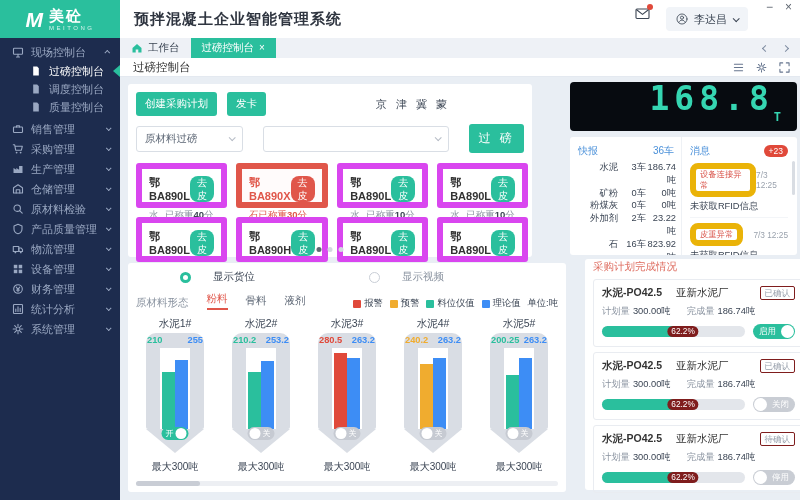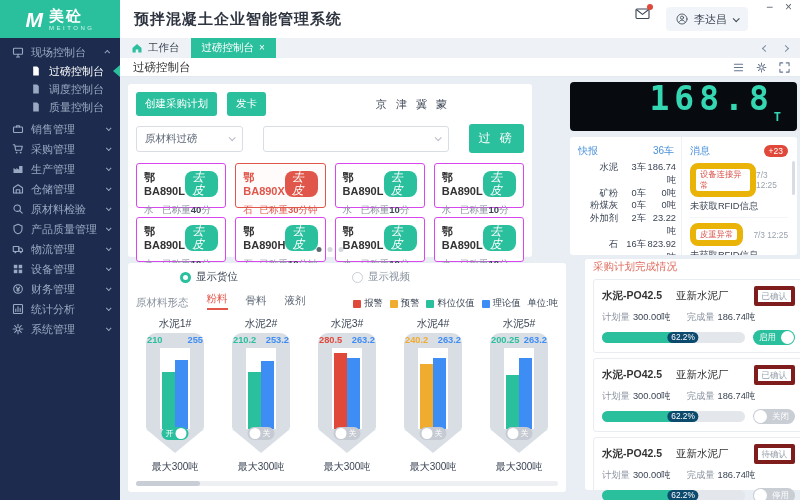--- a/index.html
+++ b/index.html
@@ -65,37 +65,37 @@
   .regions { margin-left:auto; margin-right:74px; font-size:11px; color:#3b4554; letter-spacing:3px; }
   .toolbar-row2 { margin:8px 8px 0; display:flex; align-items:center; gap:20px; }
   .select { height:26px; border:1px solid #d9dee5; border-radius:3px; background:#fff; display:flex; align-items:center; padding:0 8px; font-size:10.5px; color:#5d6775; cursor:pointer; }
   .select .chev { margin-left:auto; color:#b6bcc6; }
   .sel-material { width:122px; }
   .sel-plate { width:214px; }
   .sel-plate input { border:none; outline:none; flex:1; font-size:10.5px; font-family:inherit; color:#5d6775; background:transparent; }
   .sel-plate input::placeholder { color:#a9b0ba; }
   .btn-weigh { margin-left:auto; width:64px; font-size:12px; letter-spacing:3px; padding:6px 0; }
   .vgrid { margin:10px 8px 0; display:grid; grid-template-columns:repeat(4,1fr); gap:9px; }
-  .vcard { border:1px solid #d946ef; border-radius:3px; padding:6px 7px 5px; height:45px; background:#fff; cursor:pointer; }
+  .vcard { border:6px solid #d946ef; border-radius:3px; padding:6px 7px 5px; height:45px; background:#fff; cursor:pointer; }
   .vc-l1 { display:flex; align-items:center; justify-content:space-between; }
   .vc-plate { font-size:11px; font-weight:bold; color:#333; }
-  .vc-pill { background:#2abf9d; color:#fff; font-size:12px; line-height:13px; padding:0 7px; border-radius:8px;font-style:italic; }
+  .vc-pill { background:#2abf9d; color:#fff; font-size:10px; line-height:13px; padding:0 7px; border-radius:8px; }
   .vc-l2 { margin-top:7px; display:flex; justify-content:space-between; font-size:9.5px; color:#8a93a0; }
   .vc-min { font-weight:bold; color:#3c4654; }
   .vcard.alert { border-color:#e0564a; background:#fffbfb; }
   .vcard.alert .vc-plate, .vcard.alert .vc-l2, .vcard.alert .vc-min { color:#e0564a; }
   .vcard.alert .vc-pill { background:#e0564a; }
   .dots { position:absolute; bottom:5px; left:50%; transform:translateX(-50%); display:flex; gap:6px; }
   .dot { width:5px; height:5px; border-radius:50%; background:#d3d8df; cursor:pointer; }
   .dot.on { background:#606874; }
 
   
   .silo-panel { left:8px; top:185px; width:438px; height:229px; }
   .radio-row { margin:7px 8px 0; display:flex; align-items:center; gap:14px; font-size:10.5px; }
-  .radio { display:flex; align-items:center; gap:5px; color:#3b4554; cursor:pointer;padding-left:44px; }
+  .radio { display:flex; align-items:center; gap:22px; color:#3b4554; cursor:pointer;padding-left:44px; }
   .radio.off { color:#8a93a0; margin-left:56px; }
   .rdot { width:11px; height:11px; border-radius:50%; border:3.5px solid #2abf9d; background:#fff; }
   .radio.off .rdot { border:1px solid #c9ced6; }
   .form-row { margin:8px 8px 0; display:flex; align-items:flex-end; font-size:10.5px; }
   .form-label { color:#8a93a0; }
   .ftab { margin-left:18px; color:#5d6775; padding-bottom:2px; cursor:pointer; }
   .ftab.active { color:#e0564a; border-bottom:2px solid #e0564a; }
   .legend { margin-left:auto; display:flex; align-items:center; gap:7px; font-size:9.3px; color:#3b4554; }
   .lg { display:flex; align-items:center; gap:3px; }
   .sq { width:8px; height:8px; border-radius:1px; display:inline-block; }
@@ -145,28 +145,28 @@
   .m-text { margin-top:3px; font-size:9.3px; color:#3b4554; }
   .v-scroll { position:absolute; right:2px; top:24px; width:3px; height:34px; background:#d9dde3; border-radius:2px; cursor:pointer; }
 
   
   .purchase-panel { left:450px; top:181px; width:227px; height:231px; padding:1px 8px;margin-left:15px; }
   .p-title { font-size:10.5px; color:#de6b5e; }
   .p-card { border:1px solid #e9ecf1; border-radius:3px; padding:6px 8px 7px; margin-top:5px; }
   .p-r1 { display:flex; align-items:center; font-size:10.5px; color:#333; }
   .p-prod { font-weight:bold; }
   .p-sup { margin-left:14px; }
-  .p-badge { margin-left:auto; border:4px solid #7f1d1d; color:#98a0ac; font-size:8.5px; line-height:12px; padding:0 4px; border-radius:2px; background:#fff; }
+  .p-badge { margin-left:auto; border:1px solid #7f1d1d; color:#98a0ac; font-size:8.5px; line-height:12px; padding:0 4px; border-radius:2px; background:#fff; }
   .p-r2 { display:flex; gap:16px; margin-top:5px; font-size:9.3px; }
   .p-lab { color:#8a93a0; }
   .p-val { color:#3b4554; margin-left:3px; }
   .p-r3 { display:flex; align-items:center; gap:8px; margin-top:6px; }
   .progress { flex:1; height:11px; background:#e3e6eb; border-radius:6px; position:relative; }
   .p-fill { position:absolute; left:0; top:0; bottom:0; background:#2abf9d; border-radius:6px; }
-  .p-pct { position:absolute; top:0; transform:translateX(-75%); background:#0c4a6e; color:#fff; font-size:8.3px; line-height:11px; padding:0 4px; border-radius:6px; white-space:nowrap; }
+  .p-pct { position:absolute; top:0; transform:translateX(-75%); background:#7f1d1d; color:#fff; font-size:8.3px; line-height:11px; padding:0 4px; border-radius:6px; white-space:nowrap; }
   .psw { width:42px; height:15px; border-radius:8px; display:flex; align-items:center; font-size:8.5px; color:#fff; padding:0 1px; flex:none; cursor:pointer; }
   .psw.on { background:#2abf9d; }
   .psw.off { background:#c9cdd4; }
   .psw .plabel { flex:1; text-align:center; }
   .pknob { width:13px; height:13px; border-radius:50%; background:#fff; flex:none; }
 
   
   .fsico svg { stroke-width:1.2; }
 </style>
 </head>

